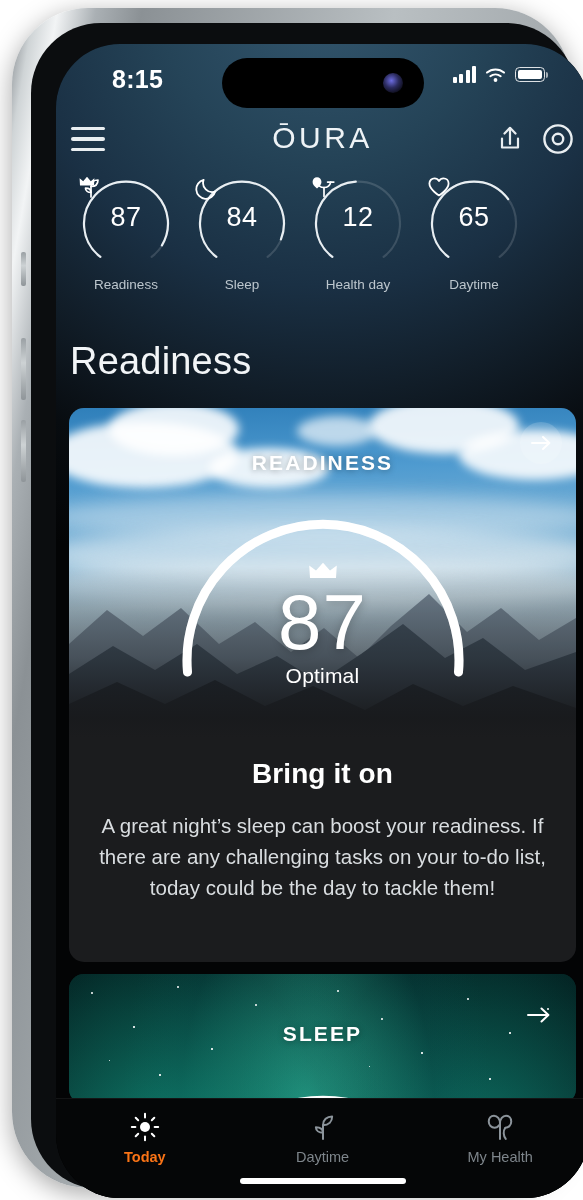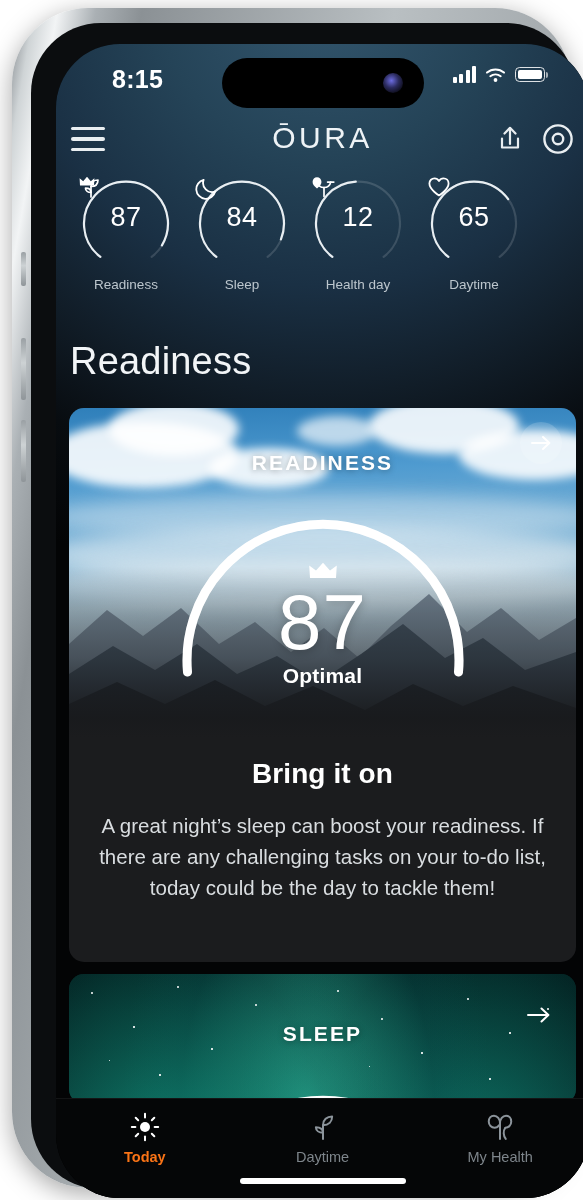--- a/index.html
+++ b/index.html
@@ -372,21 +372,21 @@
     font-size: 78px;
     font-weight: 300;
     line-height: 0.98;
     letter-spacing: 1px;
     text-shadow: 0 2px 10px rgba(0,0,0,0.25);
   }
   .gauge-state {
     margin-top: 4px;
     color: #ffffff;
     font-size: 21px;
-    font-weight: bold;
+    font-weight: normal;
     letter-spacing: 0.2px;
   }
 
   .card-headline {
     position: absolute;
     left: 0; right: 0;
     top: 350px;
     text-align: center;
     color: #ffffff;
     font-size: 28px;

